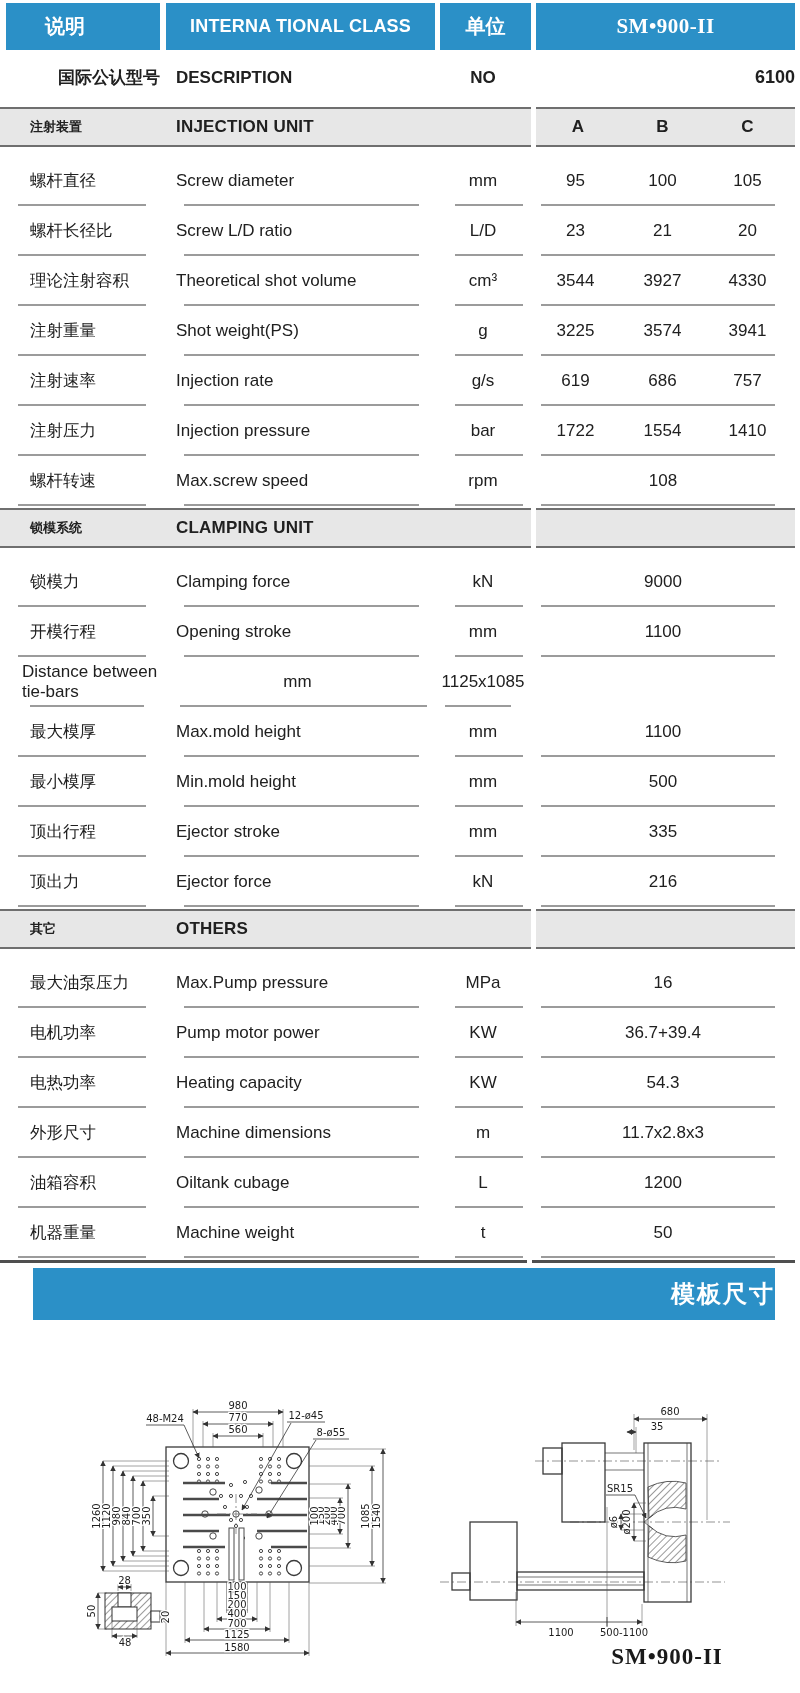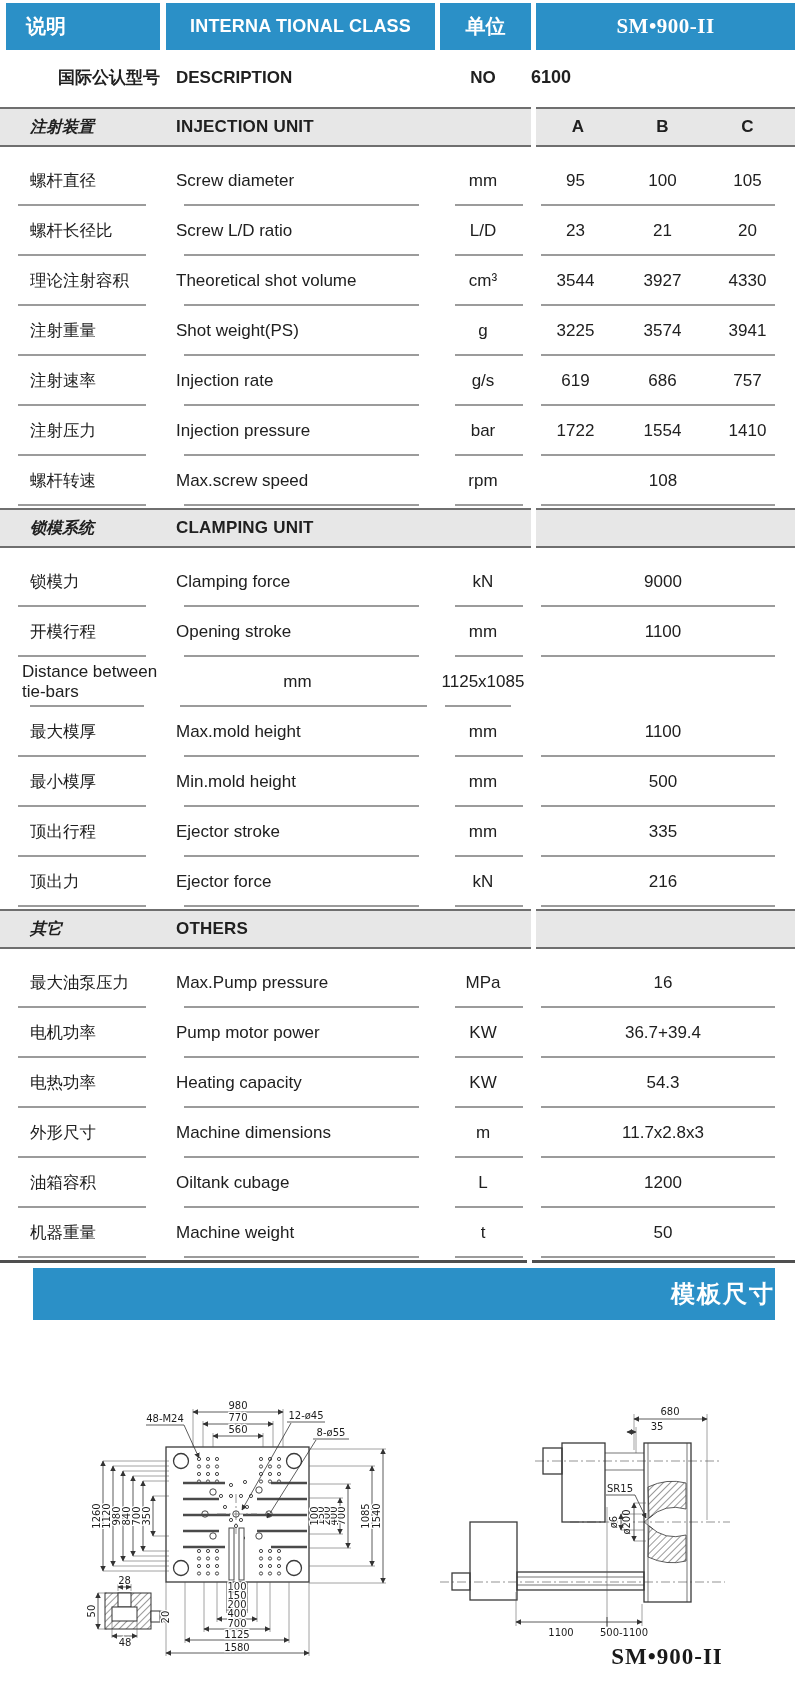--- a/index.html
+++ b/index.html
@@ -5,34 +5,34 @@
   html,body{margin:0;padding:0;background:#fff;}
   body{width:800px;height:1693px;position:relative;font-family:"Liberation Sans",sans-serif;color:#202020;}
   .sheet{position:absolute;inset:0;background:#fff;overflow:hidden;}
 
   
   .spec{position:absolute;left:6px;top:3px;width:789px;}
   .grid4{display:grid;grid-template-columns:154px 275px 96px 264px;}
   
   .t-head{height:47px;}
   .t-head .hc{background:#2b90c7;color:#fff;display:flex;align-items:center;}
-  .hc.cn{padding-left:20px;font-size:20px;font-weight:bold;}
+  .hc.cn{padding-left:39px;font-size:20px;font-weight:bold;}
   .hc.en{margin-left:6px;justify-content:center;font-size:18px;font-weight:bold;letter-spacing:.2px;}
   .hc.unit{margin-left:5px;justify-content:center;font-size:20px;font-weight:bold;}
   .hc.model{margin-left:5px;justify-content:center;font-family:"Liberation Serif",serif;font-size:21px;font-weight:bold;letter-spacing:.5px;}
   
   .row-desc{height:55px;align-items:center;font-weight:bold;}
   .row-desc .cn{padding-left:24px;font-size:17px;text-align:right;}
   .row-desc .en{padding-left:16px;font-size:17px;}
   .row-desc .unit{text-align:center;font-size:17px;}
-  .row-desc .val{text-align:left;font-size:18px;}
+  .row-desc .val{text-align:right;font-size:18px;}
   
   .sec{margin:2px 0 9px 0;height:40px;}
   .sec .sec-left{grid-column:1/4;margin-left:-6px;padding-left:6px;background:#e7e7e7;border-top:2px solid #6f6f6f;border-bottom:2px solid #6f6f6f;display:flex;align-items:center;}
-  .sec .sec-left .s-cn{width:154px;padding-left:24px;font-size:16px;font-weight:bold;box-sizing:border-box;font-style:italic;}
+  .sec .sec-left .s-cn{width:154px;padding-left:24px;font-size:13px;font-weight:bold;box-sizing:border-box;}
   .sec .sec-left .s-en{padding-left:16px;font-size:17px;font-weight:bold;letter-spacing:.2px;}
   .sec .sec-right{grid-column:4/5;margin-left:5px;background:#e7e7e7;border-top:2px solid #6f6f6f;border-bottom:2px solid #6f6f6f;display:grid;grid-template-columns:84px 85px 85px;align-items:center;}
   .sec .sec-right span{text-align:center;font-size:17px;font-weight:bold;}
   
   .row.data{height:50px;}
   .cell{position:relative;display:flex;align-items:center;font-size:17px;}
   .cell.c-cn{padding-left:24px;font-size:16.5px;}
   .cell.c-en{padding-left:16px;align-items:center;}
   .cell.c-unit{justify-content:center;}
   .cell.val{display:grid;align-items:center;}

